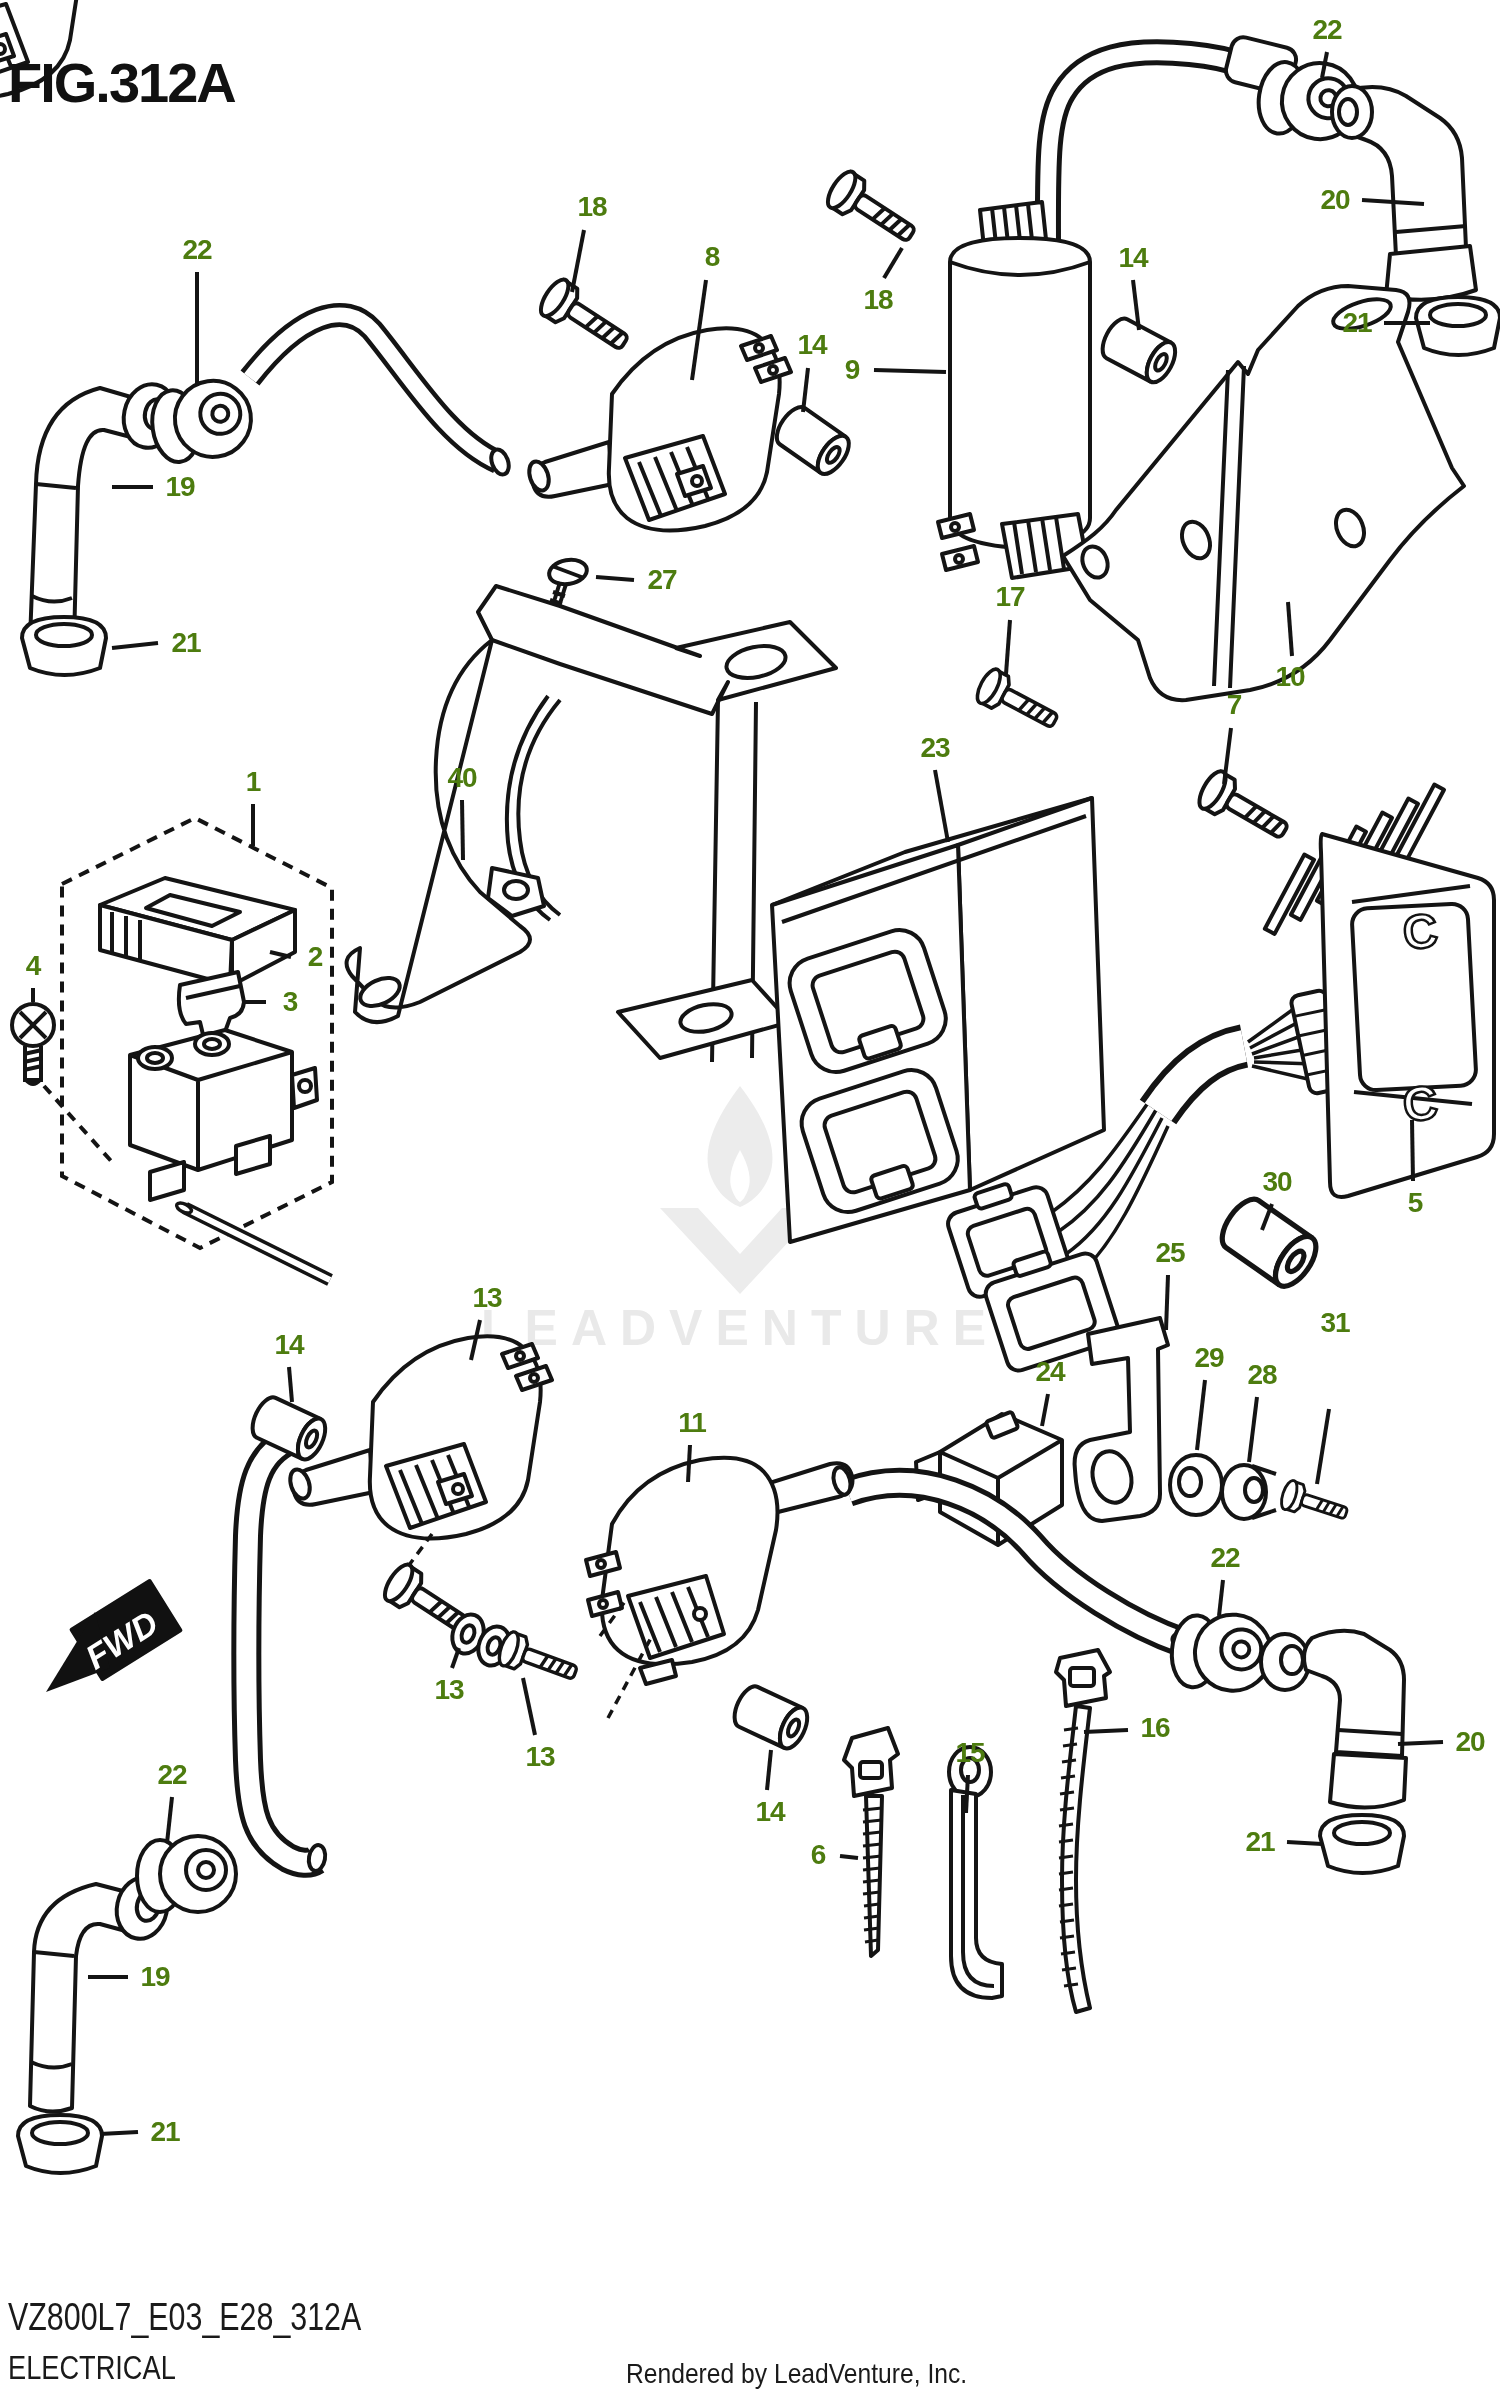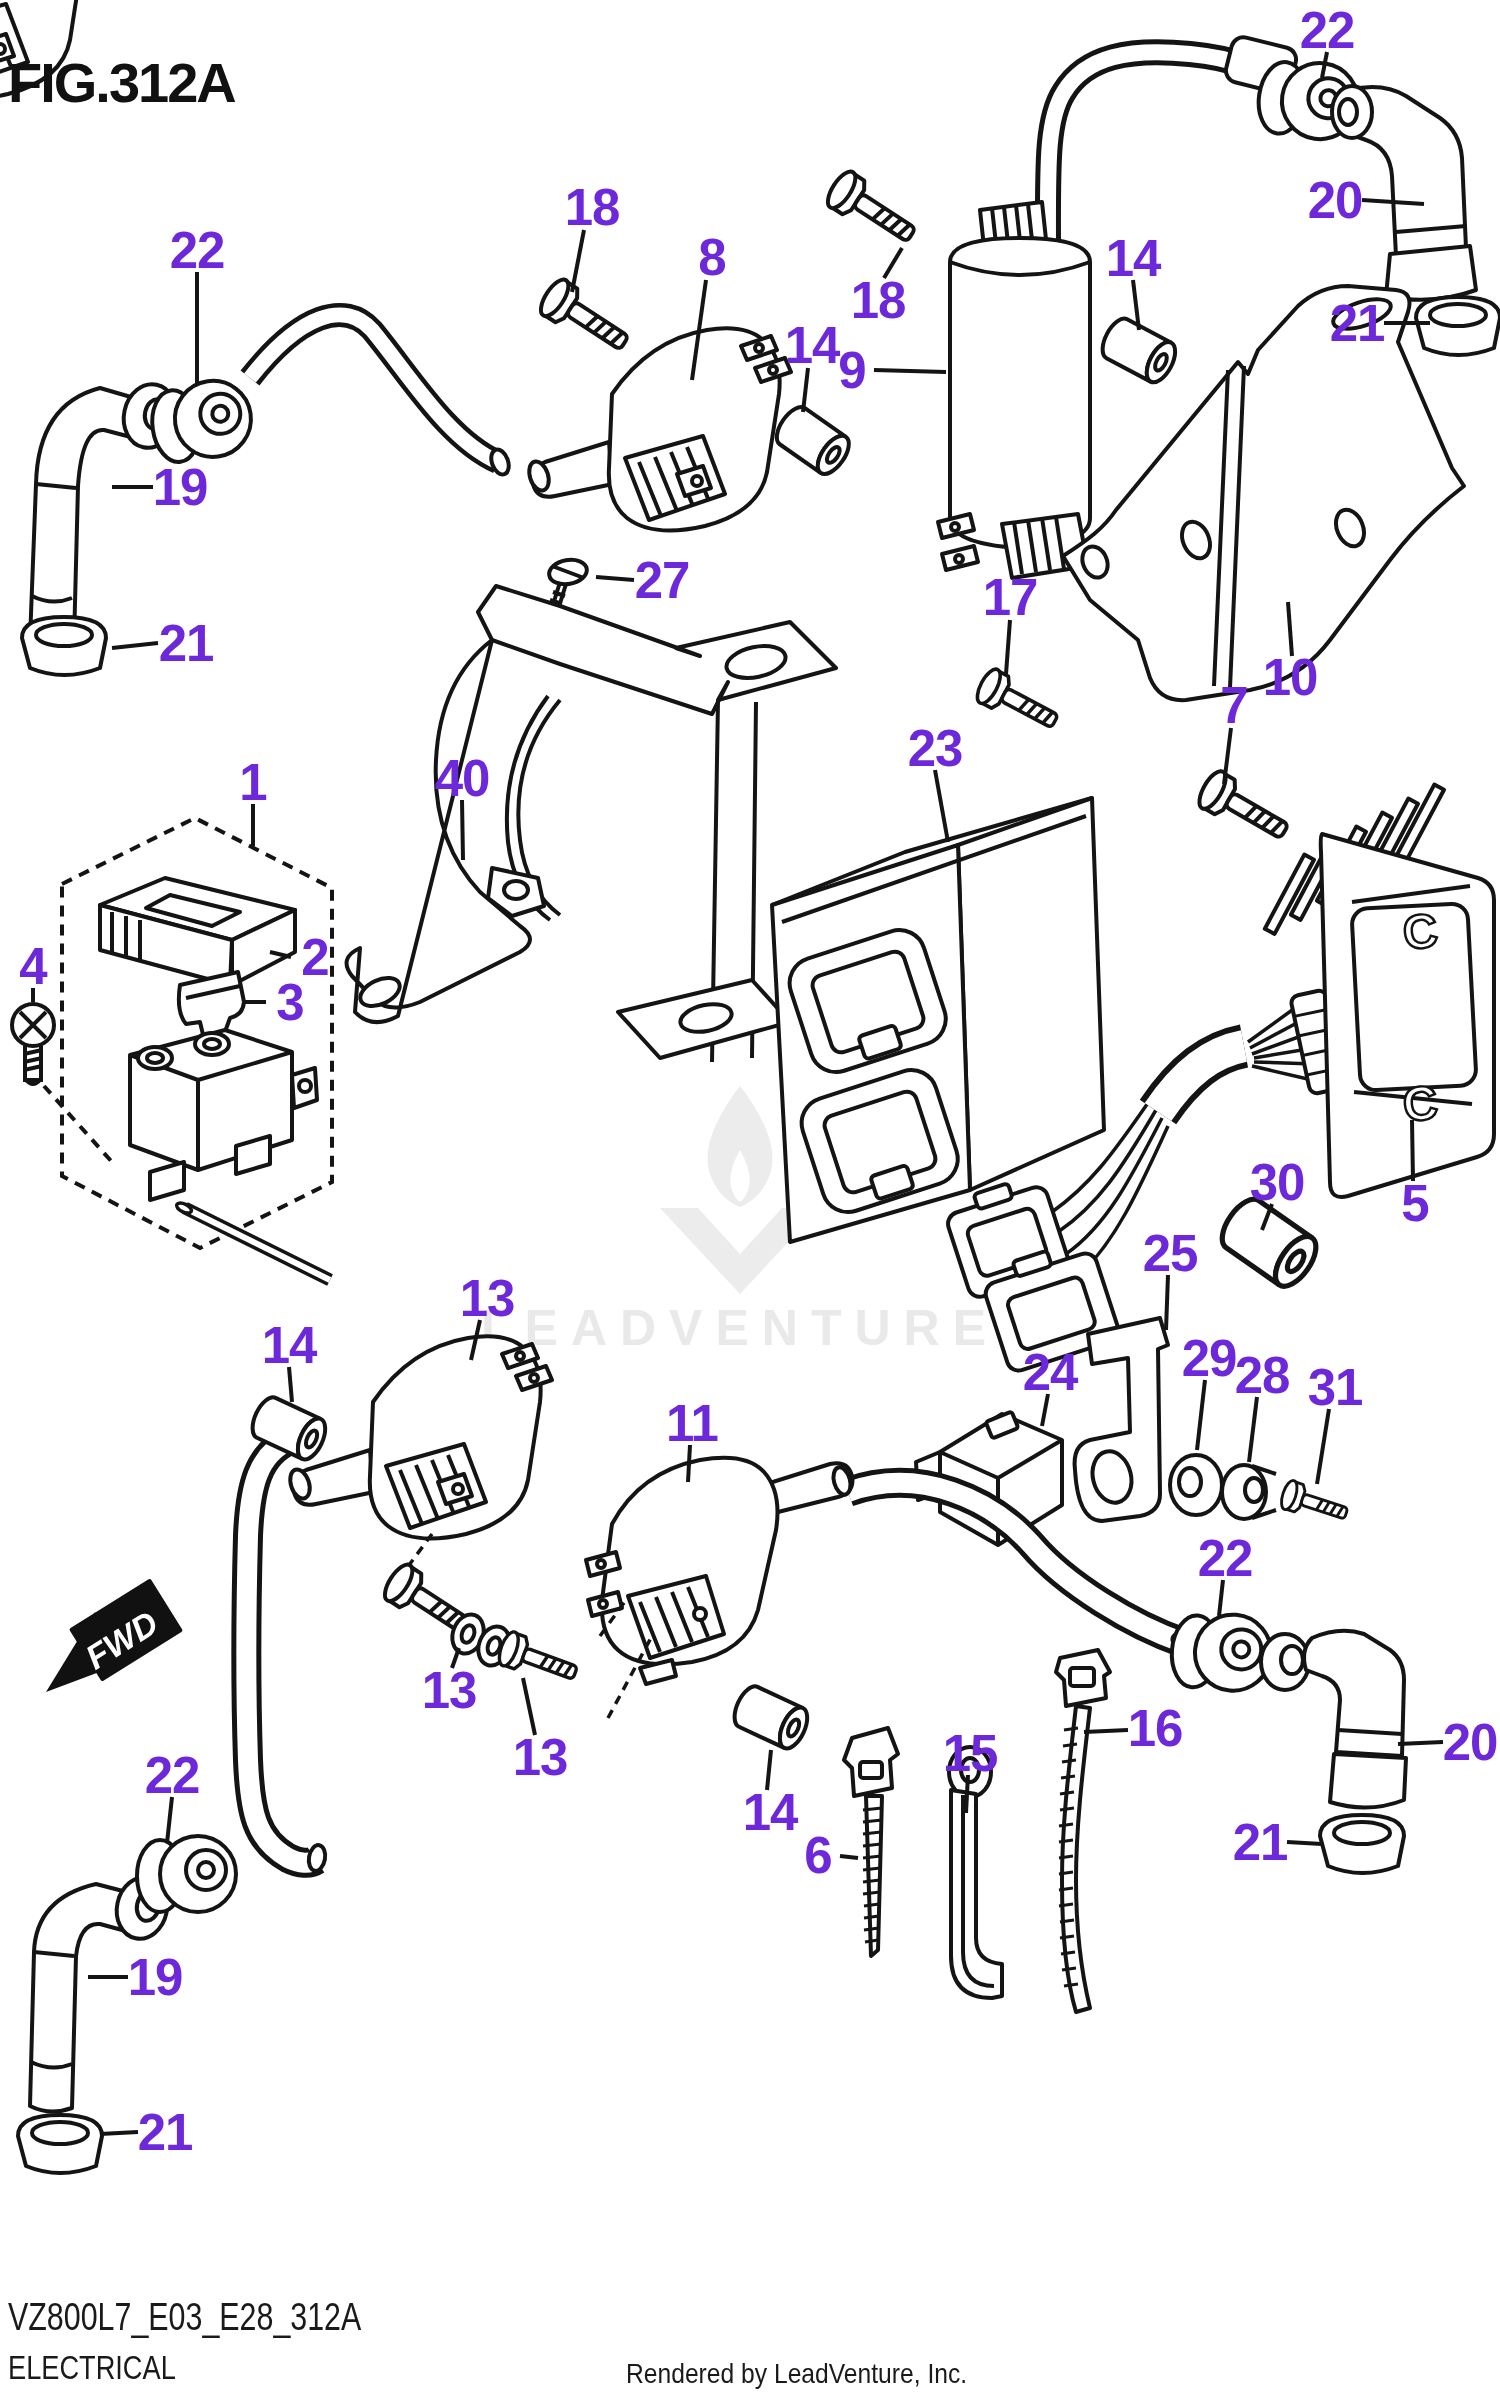--- a/index.html
+++ b/index.html
@@ -1,20 +1,20 @@
 <!DOCTYPE html>
 <html><head>
 <meta charset="utf-8">
 <style>
   html,body{margin:0;padding:0;background:#fff;}
   #page{position:relative;width:1500px;height:2398px;background:#fff;overflow:hidden;
         font-family:"Liberation Sans",sans-serif;color:#111;}
   #art{position:absolute;left:0;top:0;}
-  .callout{position:absolute;transform:translate(-50%,-50%);font-weight:bold;font-size:51px;
-           line-height:1;color:#6d28d9;letter-spacing:-1px;white-space:nowrap;}
+  .callout{position:absolute;transform:translate(-50%,-50%);font-weight:bold;font-size:28px;
+           line-height:1;color:#4d7c0f;letter-spacing:-1px;white-space:nowrap;}
   #fig-title{position:absolute;left:8px;top:14px;font-size:56px;font-weight:900;letter-spacing:-2px;margin-top:36px;}
   .footer-text{position:absolute;transform-origin:left top;color:#1a1a1a;}
   #footer-code{left:8px;top:2296px;font-size:38px;transform:scaleX(.80);}
   #footer-section{left:8px;top:2348px;font-size:34px;transform:scaleX(.80);}
   #footer-credit{left:626px;top:2358px;font-size:28px;transform:scaleX(.88);}
 </style>
 </head>
 <body>
 
 <div id="page">
@@ -406,21 +406,21 @@
 <div class="callout" style="left:315px;top:957px">2</div>
 <div class="callout" style="left:290px;top:1002px">3</div>
 <div class="callout" style="left:33px;top:966px">4</div>
 <div class="callout" style="left:1415px;top:1203px">5</div>
 <div class="callout" style="left:1277px;top:1182px">30</div>
 <div class="callout" style="left:1170px;top:1253px">25</div>
 <div class="callout" style="left:487px;top:1298px">13</div>
 <div class="callout" style="left:1050px;top:1372px">24</div>
 <div class="callout" style="left:1209px;top:1358px">29</div>
 <div class="callout" style="left:1262px;top:1375px">28</div>
-<div class="callout" style="left:1335px;top:1387px">31</div>
+<div class="callout" style="left:1335px;top:1323px">31</div>
 <div class="callout" style="left:289px;top:1345px">14</div>
 <div class="callout" style="left:692px;top:1423px">11</div>
 <div class="callout" style="left:1225px;top:1558px">22</div>
 <div class="callout" style="left:449px;top:1690px">13</div>
 <div class="callout" style="left:540px;top:1757px">13</div>
 <div class="callout" style="left:770px;top:1812px">14</div>
 <div class="callout" style="left:818px;top:1855px">6</div>
 <div class="callout" style="left:970px;top:1753px">15</div>
 <div class="callout" style="left:1155px;top:1728px">16</div>
 <div class="callout" style="left:1470px;top:1742px">20</div>

